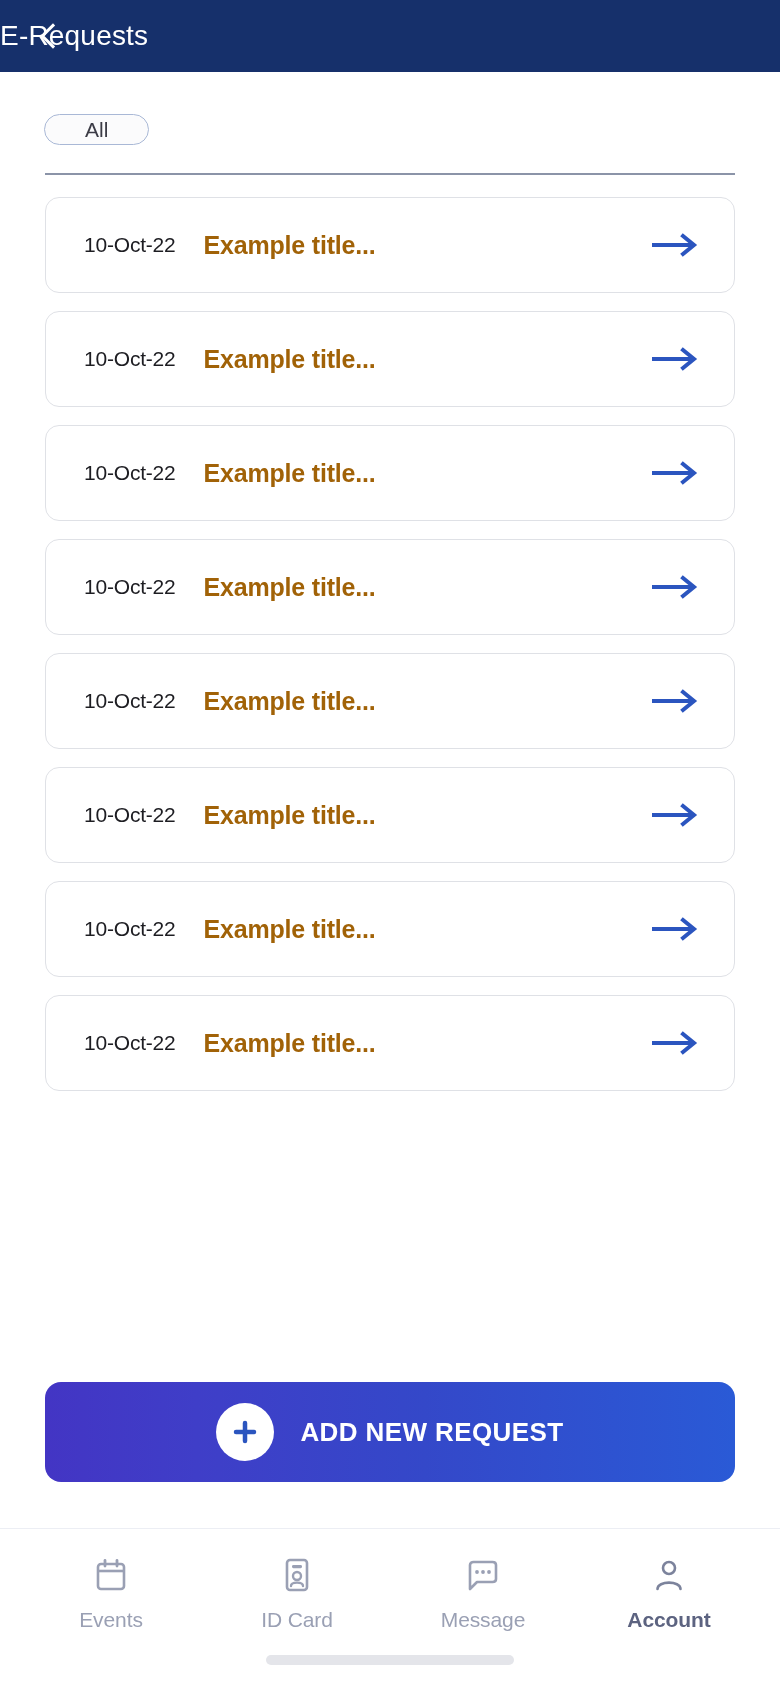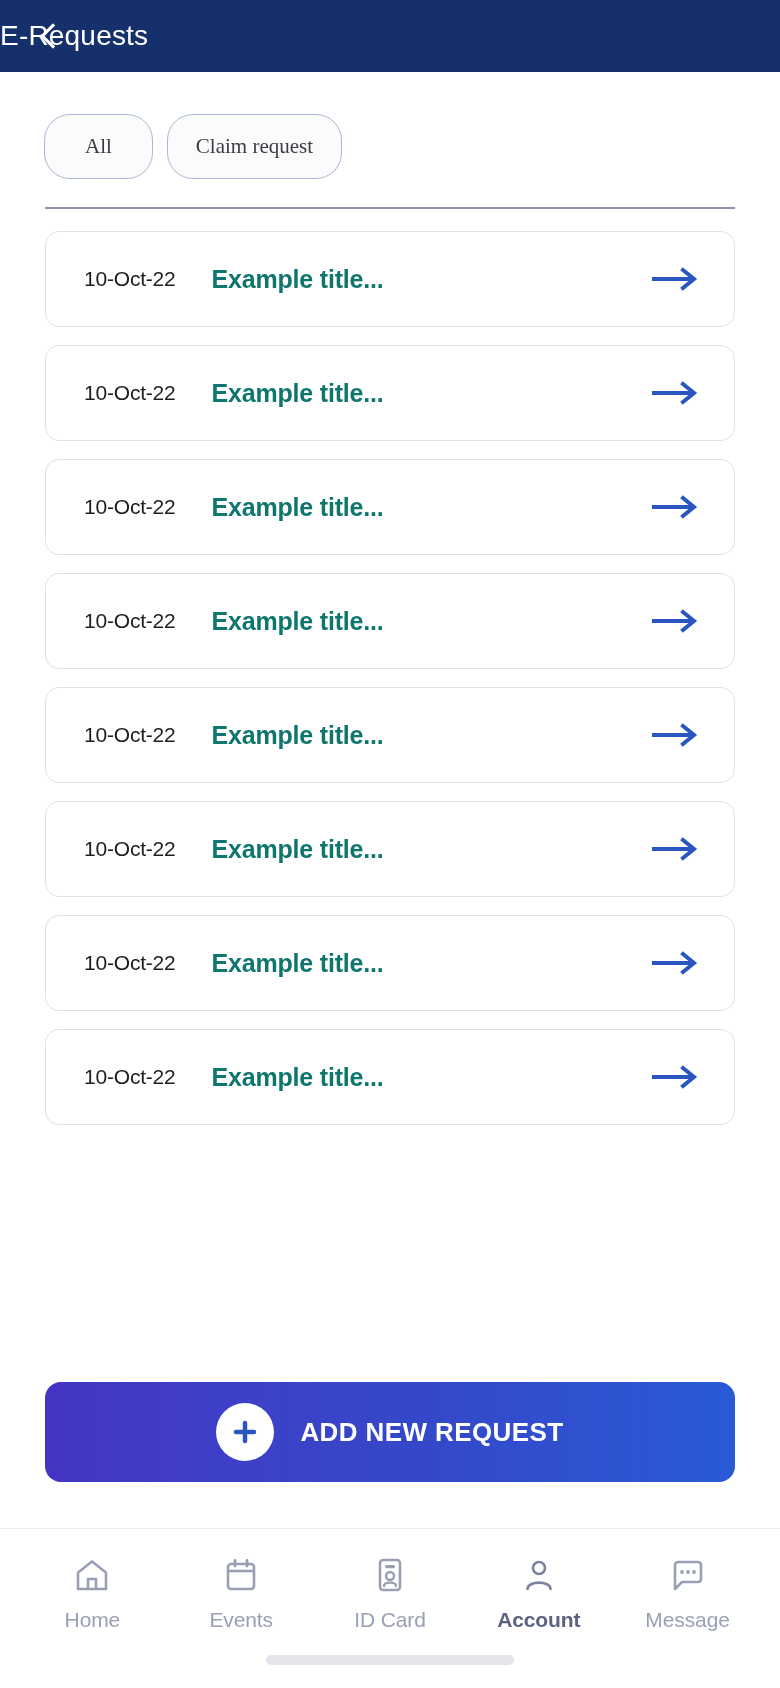--- a/index.html
+++ b/index.html
@@ -85,22 +85,22 @@
     gap: 14px;
     padding: 42px 44px 0 44px;
   }
 
   .chip {
     border: 1.5px solid #a9b8d6;
     border-radius: 26px;
     background: #fbfbfc;
     color: #3c3c46;
     font-size: 21px;
-    font-family: Liberation Serif, serif;
-    padding: 20px 28px;
+    font-family: Liberation Sans, sans-serif;
+    padding: 3px 28px;
     white-space: nowrap;
     cursor: pointer;
     line-height: 1.1;
   }
 
   .chip.chip-all { padding-left: 40px; padding-right: 40px; }
 
   .filters-divider {
     height: 2px;
     background: #8b94a8;
@@ -130,24 +130,24 @@
   .req-date {
     font-size: 21px;
     color: #1d1d22;
     font-weight: 400;
     letter-spacing: -0.2px;
     white-space: nowrap;
   }
 
   .req-title {
     font-size: 25px;
-    color: #0f766e;
+    color: #a16207;
     font-weight: 700;
     letter-spacing: -0.2px;
-    margin-left: 36px;
+    margin-left: 28px;
     white-space: nowrap;
     flex: 1 1 auto;
   }
 
   .req-arrow {
     flex: 0 0 auto;
     width: 46px;
     height: 26px;
     display: flex;
     align-items: center;
@@ -258,21 +258,20 @@
     <button class="back-btn">
       <span class="back-chevron"></span>
     </button>
     <div class="appbar-title">E-Requests</div>
   </div>
 
   <div class="content">
 
     <div class="filters">
       <button class="chip chip-all">All</button>
-      <button class="chip">Claim request</button>
     </div>
     <div class="filters-divider"></div>
 
     <div class="list">
 
       <div class="req-card">
         <span class="req-date">10-Oct-22</span>
         <span class="req-title">Example title...</span>
         <span class="req-arrow">
           <svg width="46" height="26" viewBox="0 0 46 26" aria-hidden="true">
@@ -370,29 +369,20 @@
           </svg>
         </span>
         <span class="cta-label">ADD NEW REQUEST</span>
       </button>
     </div>
 
   </div>
 
   <div class="bottom-nav">
 
-    <button class="nav-item">
-      <span class="nav-icon">
-        <svg width="38" height="38" viewBox="0 0 38 38" aria-hidden="true">
-          <path d="M5 16.5 L19 5.5 L33 16.5 L33 33 L5 33 Z" fill="none" stroke="#9aa0b4" stroke-width="2.6" stroke-linejoin="round"></path>
-          <path d="M15 33 L15 23 L23 23 L23 33" fill="none" stroke="#9aa0b4" stroke-width="2.6" stroke-linejoin="round"></path>
-        </svg>
-      </span>
-      <span class="nav-label">Home</span>
-    </button>
 
     <button class="nav-item">
       <span class="nav-icon">
         <svg width="38" height="38" viewBox="0 0 38 38" aria-hidden="true">
           <rect x="6" y="8" width="26" height="25" rx="3" fill="none" stroke="#9aa0b4" stroke-width="2.6"></rect>
           <line x1="6" y1="15" x2="32" y2="15" stroke="#9aa0b4" stroke-width="2.6"></line>
           <line x1="13" y1="4.5" x2="13" y2="10" stroke="#9aa0b4" stroke-width="2.8" stroke-linecap="round"></line>
           <line x1="25" y1="4.5" x2="25" y2="10" stroke="#9aa0b4" stroke-width="2.8" stroke-linecap="round"></line>
         </svg>
       </span>
@@ -404,41 +394,41 @@
         <svg width="38" height="38" viewBox="0 0 38 38" aria-hidden="true">
           <rect x="9" y="4" width="20" height="30" rx="3" fill="none" stroke="#9aa0b4" stroke-width="2.6"></rect>
           <rect x="14" y="9" width="10" height="3.2" rx="1.4" fill="#9aa0b4"></rect>
           <circle cx="19" cy="20" r="4" fill="none" stroke="#9aa0b4" stroke-width="2.4"></circle>
           <path d="M13 30 C13 25.5 25 25.5 25 30" fill="none" stroke="#9aa0b4" stroke-width="2.4" stroke-linecap="round"></path>
         </svg>
       </span>
       <span class="nav-label">ID Card</span>
     </button>
 
-    <button class="nav-item active">
-      <span class="nav-icon">
-        <svg width="38" height="38" viewBox="0 0 38 38" aria-hidden="true">
-          <circle cx="19" cy="12" r="6" fill="none" stroke="#7c839c" stroke-width="2.6"></circle>
-          <path d="M7.5 33 C7.5 24.5 30.5 24.5 30.5 33" fill="none" stroke="#7c839c" stroke-width="2.6" stroke-linecap="round"></path>
-        </svg>
-      </span>
-      <span class="nav-label">Account</span>
-    </button>
-
     <button class="nav-item">
       <span class="nav-icon">
         <svg width="38" height="38" viewBox="0 0 38 38" aria-hidden="true">
           <path d="M6 9 C6 7 7.5 6 9.5 6 L28.5 6 C30.5 6 32 7 32 9 L32 23 C32 25 30.5 26 28.5 26 L13 26 L6 33 Z" fill="none" stroke="#9aa0b4" stroke-width="2.6" stroke-linejoin="round"></path>
           <circle cx="13" cy="16" r="1.9" fill="#9aa0b4"></circle>
           <circle cx="19" cy="16" r="1.9" fill="#9aa0b4"></circle>
           <circle cx="25" cy="16" r="1.9" fill="#9aa0b4"></circle>
         </svg>
       </span>
       <span class="nav-label">Message</span>
     </button>
 
+    <button class="nav-item active">
+      <span class="nav-icon">
+        <svg width="38" height="38" viewBox="0 0 38 38" aria-hidden="true">
+          <circle cx="19" cy="12" r="6" fill="none" stroke="#7c839c" stroke-width="2.6"></circle>
+          <path d="M7.5 33 C7.5 24.5 30.5 24.5 30.5 33" fill="none" stroke="#7c839c" stroke-width="2.6" stroke-linecap="round"></path>
+        </svg>
+      </span>
+      <span class="nav-label">Account</span>
+    </button>
+
   </div>
 
   <div class="home-indicator-wrap">
     <div class="home-indicator"></div>
   </div>
 
 </div>
 
 </body></html>

